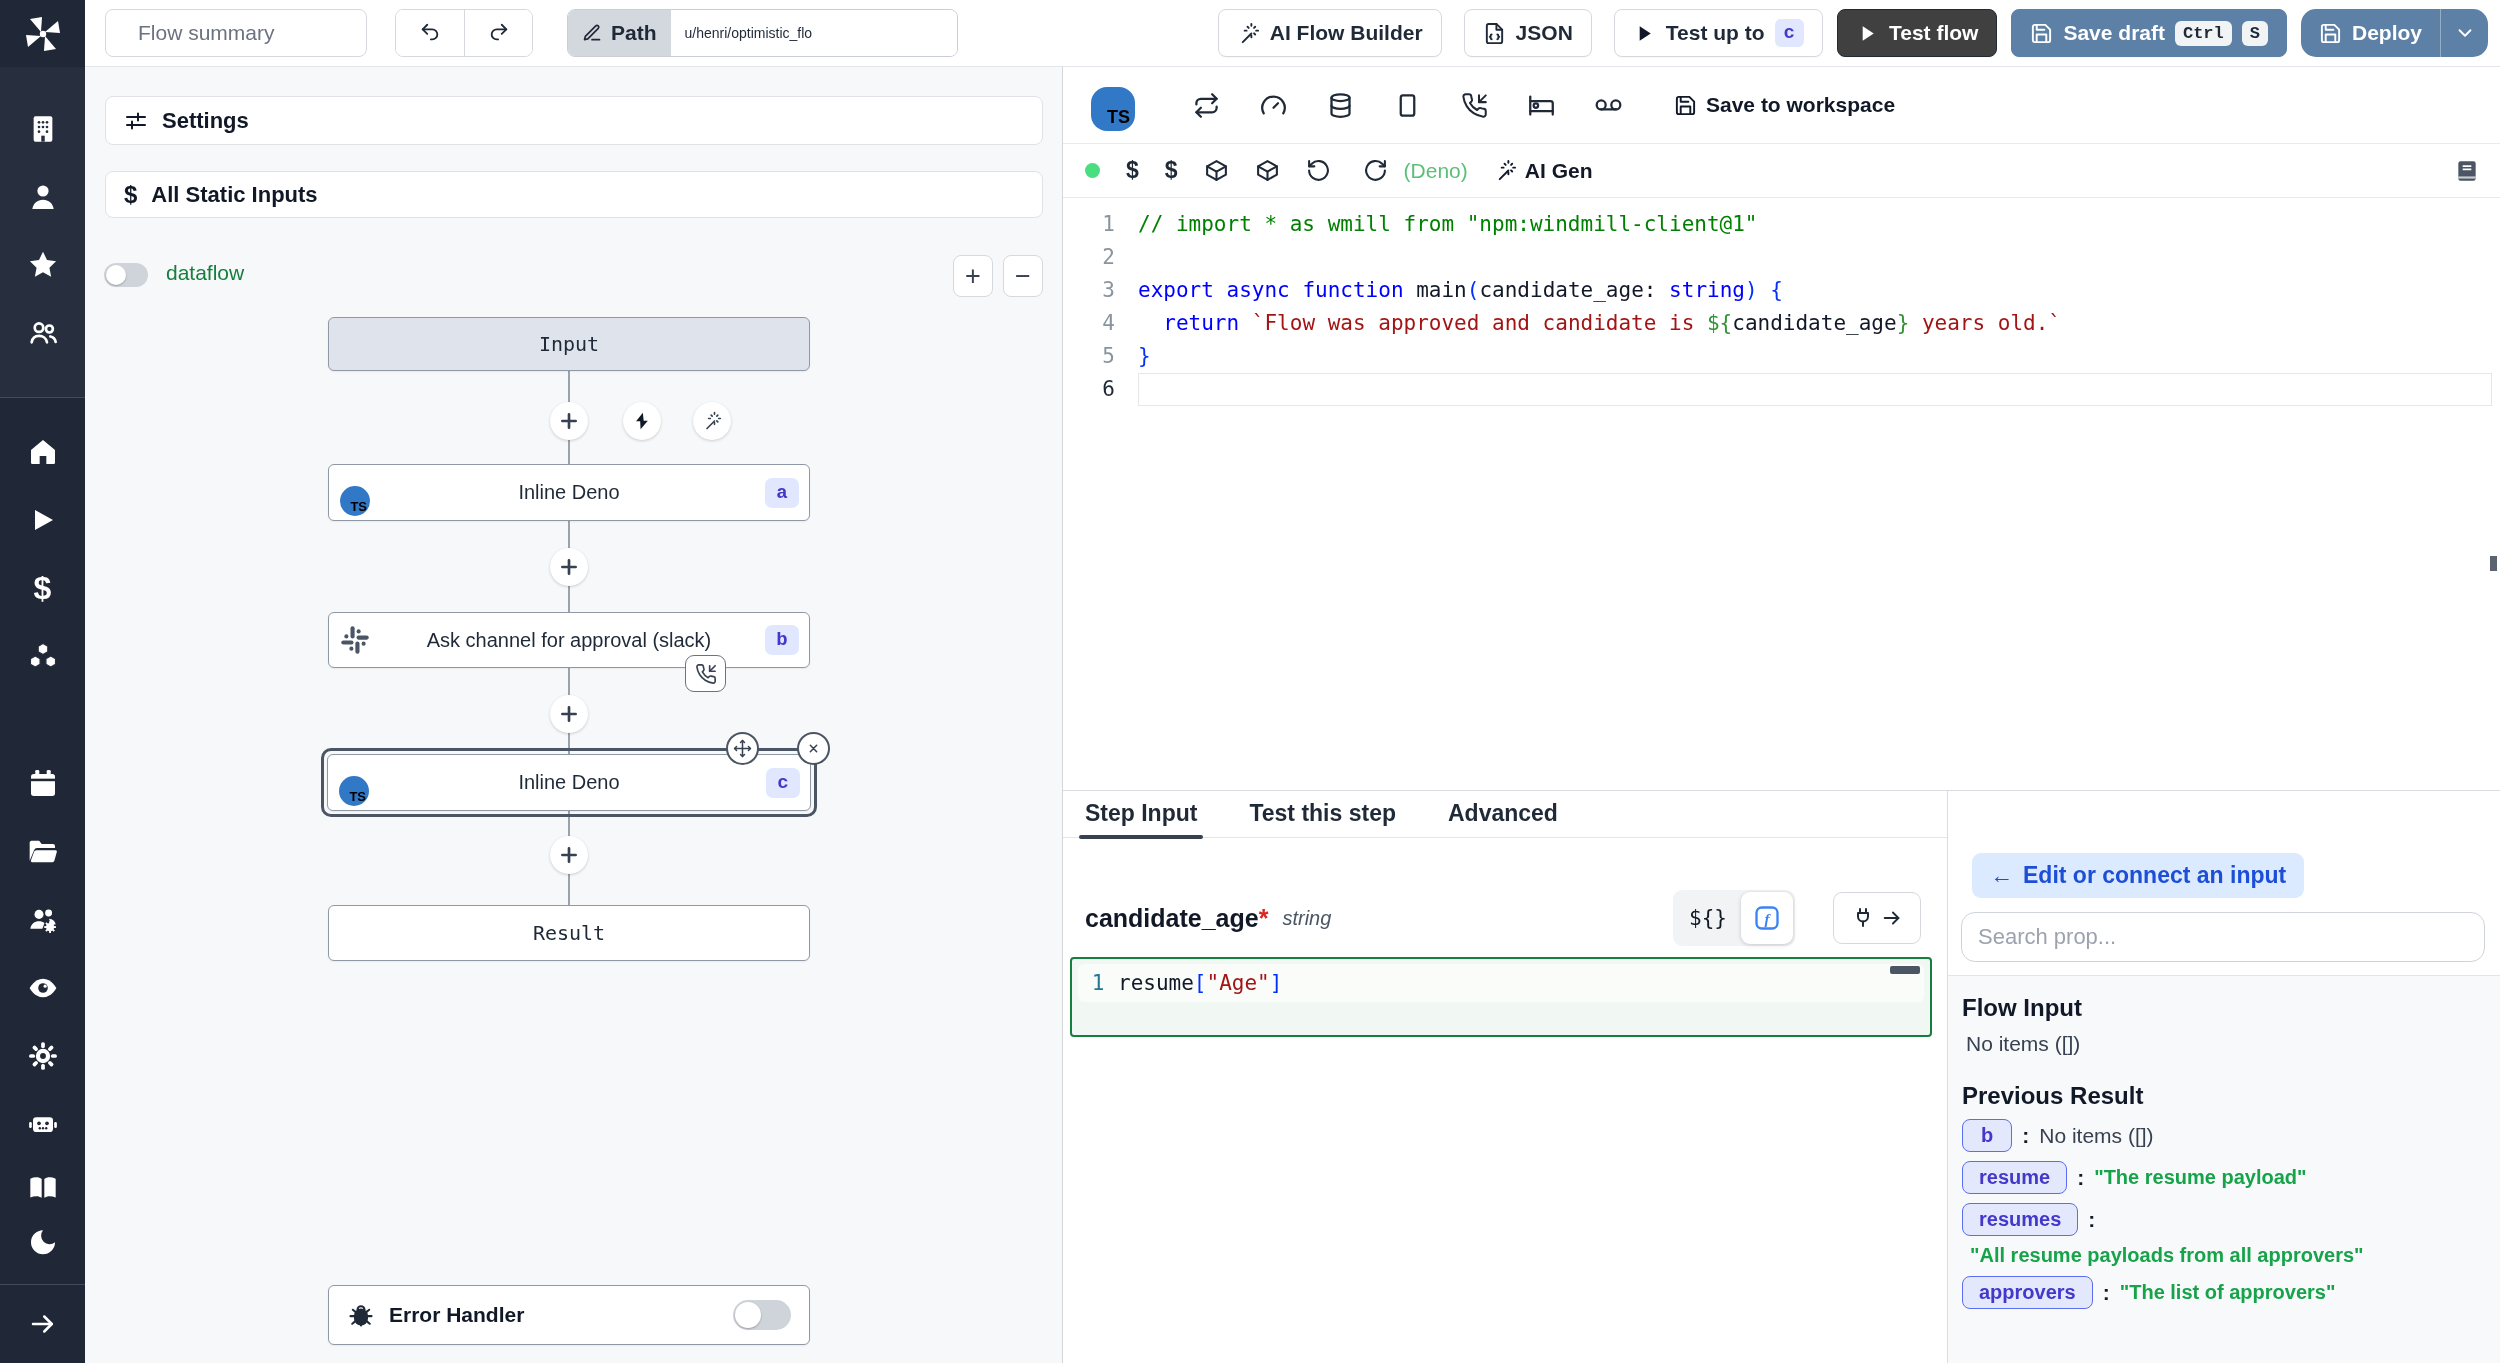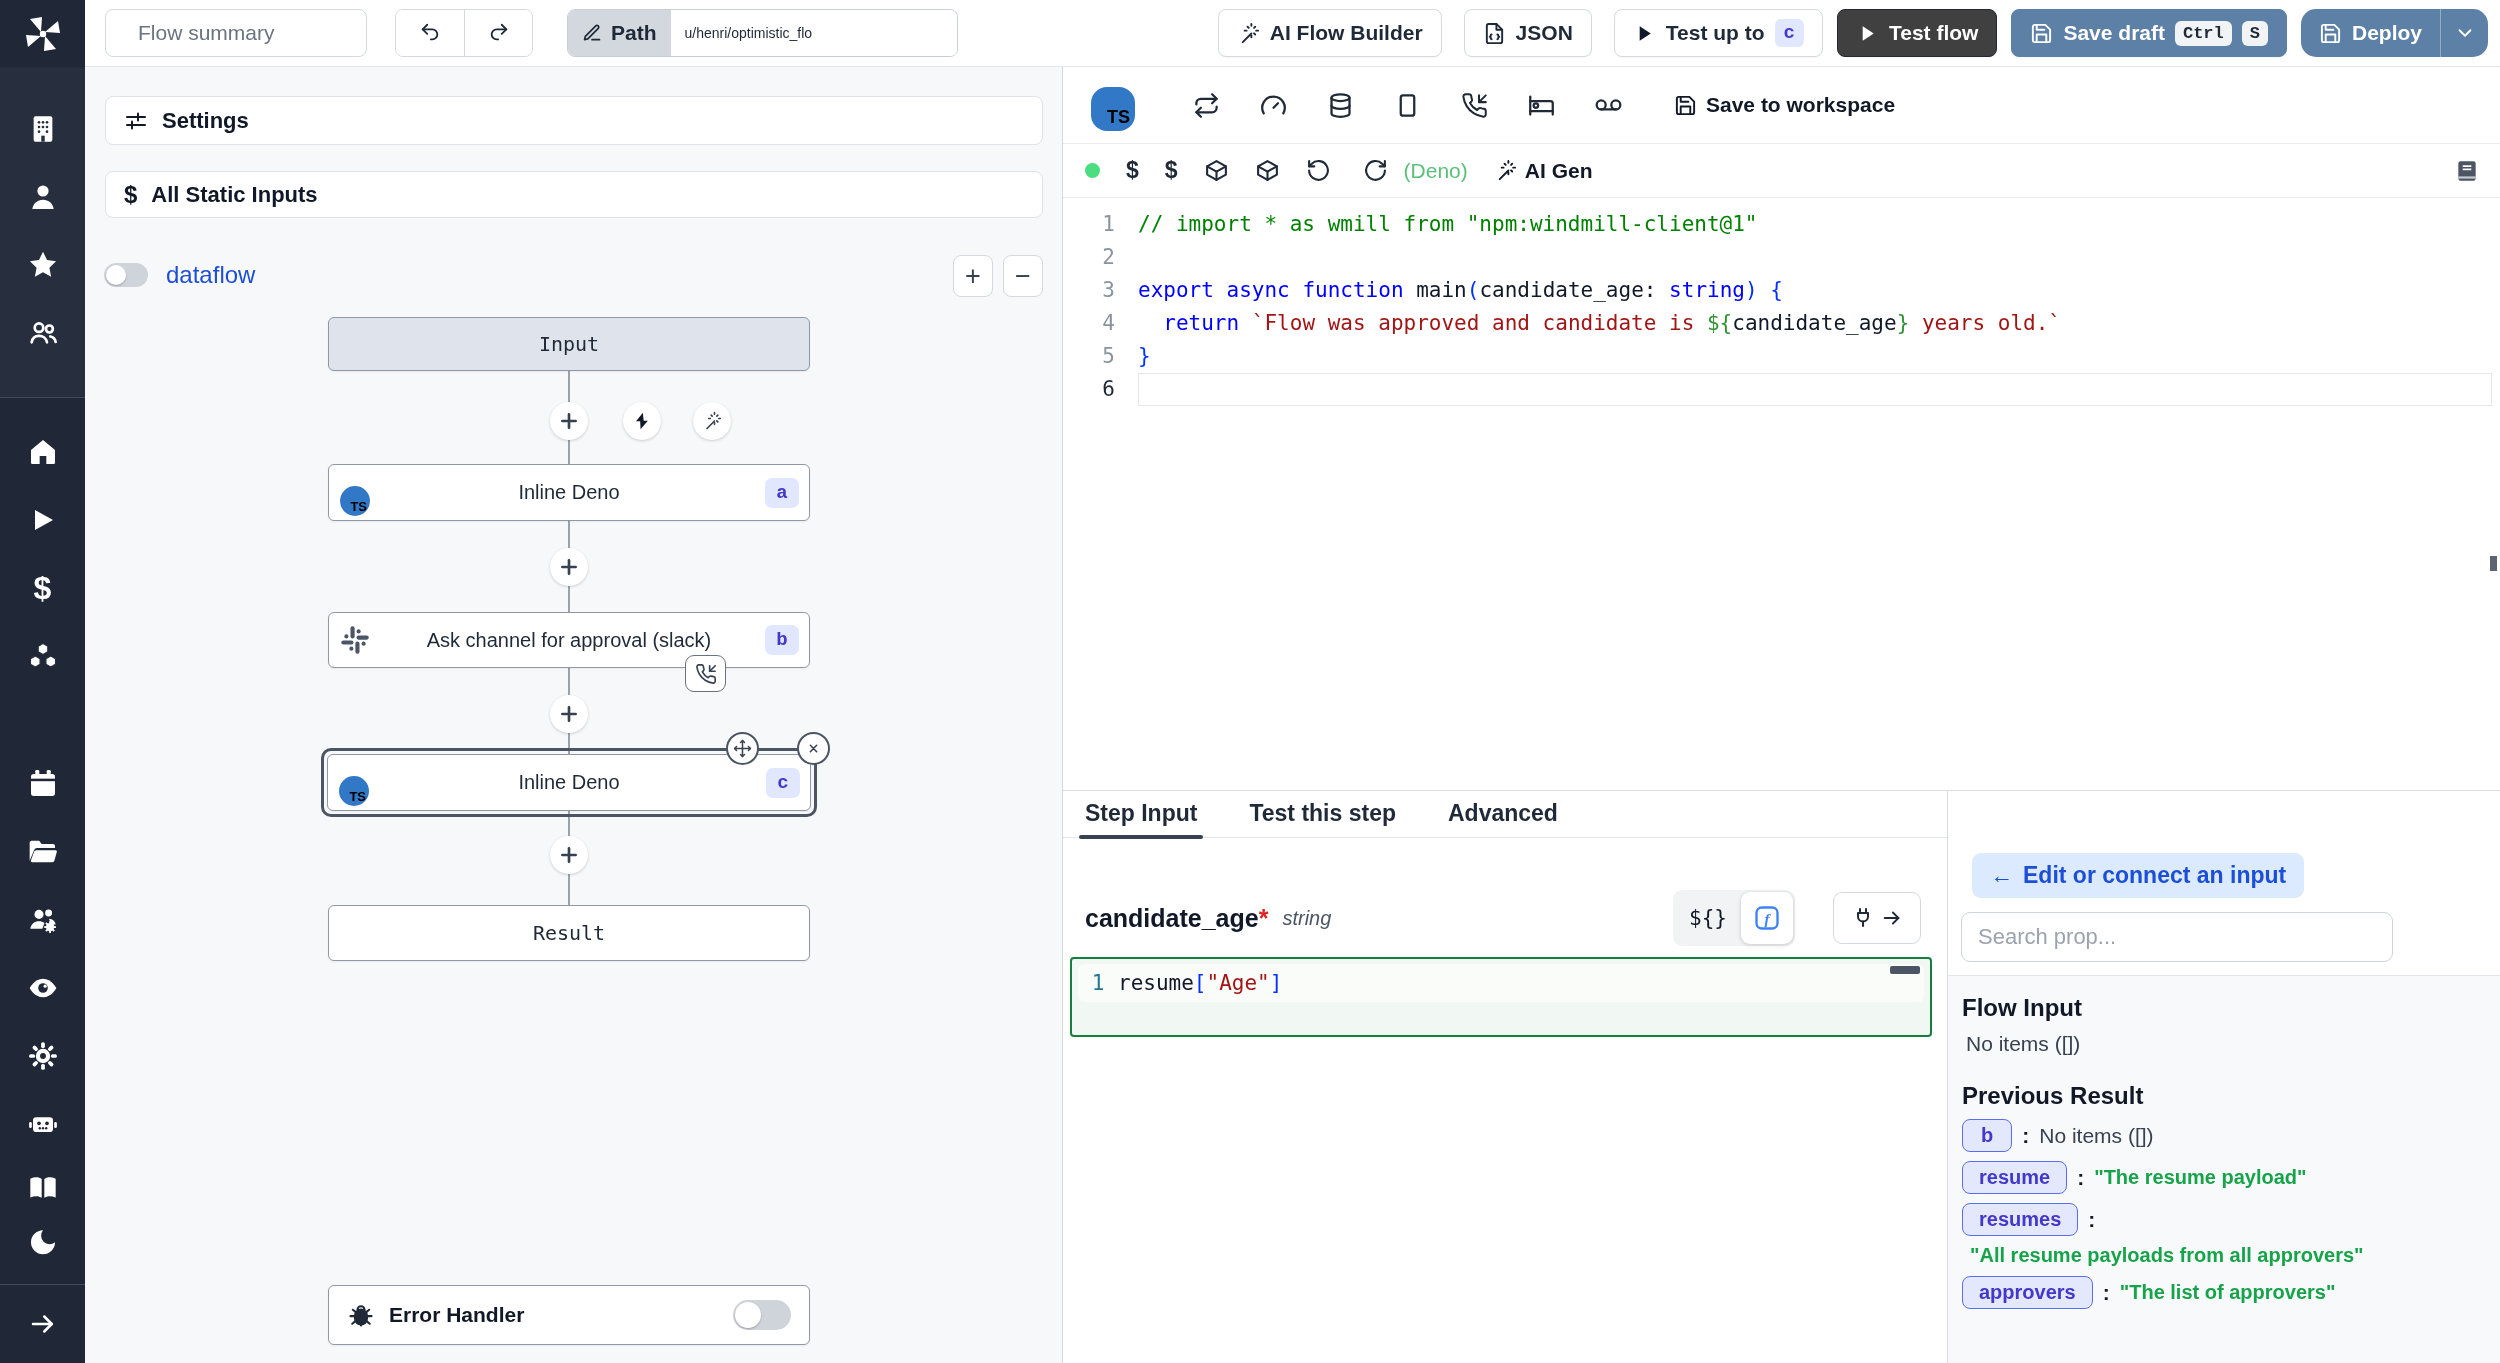--- a/index.html
+++ b/index.html
@@ -130,21 +130,21 @@
     font-family:"DejaVu Sans Mono",monospace;font-size:21px;}
   .expr-inner .ln{width:40px;text-align:center;color:#237893;}
   .expr-scroll{position:absolute;right:4px;top:2px;width:30px;height:8px;background:#4b5563;border-radius:2px;}
   .expr-foot{display:flex;justify-content:flex-end;align-items:center;gap:8px;padding:4px 14px 0;}
   .help-link{font-size:20px;color:#111827;text-decoration:underline;cursor:pointer;}
 
   
   #connect-panel{position:absolute;left:885px;top:0;width:552px;height:573px;overflow:hidden;}
   .edit-connect{margin:62px 0 0 24px;display:inline-flex;align-items:center;gap:10px;background:#dbeafe;color:#1d4ed8;
     font-size:23px;font-weight:600;border-radius:9px;padding:9px 18px;cursor:pointer;}
-  .search-prop{display:block;margin:14px 13px 0;width:432px;height:50px;border:1px solid #cfd4da;border-radius:9px;
+  .search-prop{display:block;margin:14px 13px 0;width:524px;height:50px;border:1px solid #cfd4da;border-radius:14px;
     font-size:22px;padding:0 16px;outline:none;color:#1f2937;font-family:"Liberation Sans",sans-serif;}
   .search-prop::placeholder{color:#9ca3af;}
   .cp-content{margin-top:13px;border-top:1px solid #e2e5e9;background:#f8f9fa;height:400px;padding:18px 14px 0;}
   .cp-title{font-size:24px;font-weight:700;color:#111827;}
   .cp-empty{font-size:21px;color:#374151;margin:10px 0 0 4px;}
   .prop-row{display:flex;align-items:center;gap:10px;margin-top:9px;}
   .prop-badge{background:#e4e8fd;border:1.5px solid #5b6df0;border-radius:8px;color:#4338ca;font-weight:700;
     font-size:20px;padding:4px 16px;cursor:pointer;}
   .prop-colon{font-size:21px;font-weight:700;color:#111827;}
   .prop-desc{font-size:20px;font-weight:700;color:#16a34a;}
@@ -426,21 +426,21 @@
       <span>Settings</span>
     </div>
     <div class="card-bar" style="top:104px;height:47px">
       <span style="font-size:24px;font-weight:700">$</span>
       <span>All Static Inputs</span>
     </div>
 
     <div class="toggle" style="left:19px;top:196px;width:44px;height:24px;position:absolute">
       <div class="knob" style="width:20px;height:20px"></div>
     </div>
-    <span style="position:absolute;left:81px;top:194px;font-size:24px;color:#1d4ed8">dataflow</span>
+    <span style="position:absolute;left:81px;top:194px;font-size:21px;color:#15803d">dataflow</span>
     <div class="zoom-btn" style="left:868px;top:188px">
         <span>+</span>
       </div>
     <div class="zoom-btn" style="left:918px;top:188px">
         <span>−</span>
       </div>
 
     <div id="graph">
       <div class="flow-line"></div>
 

